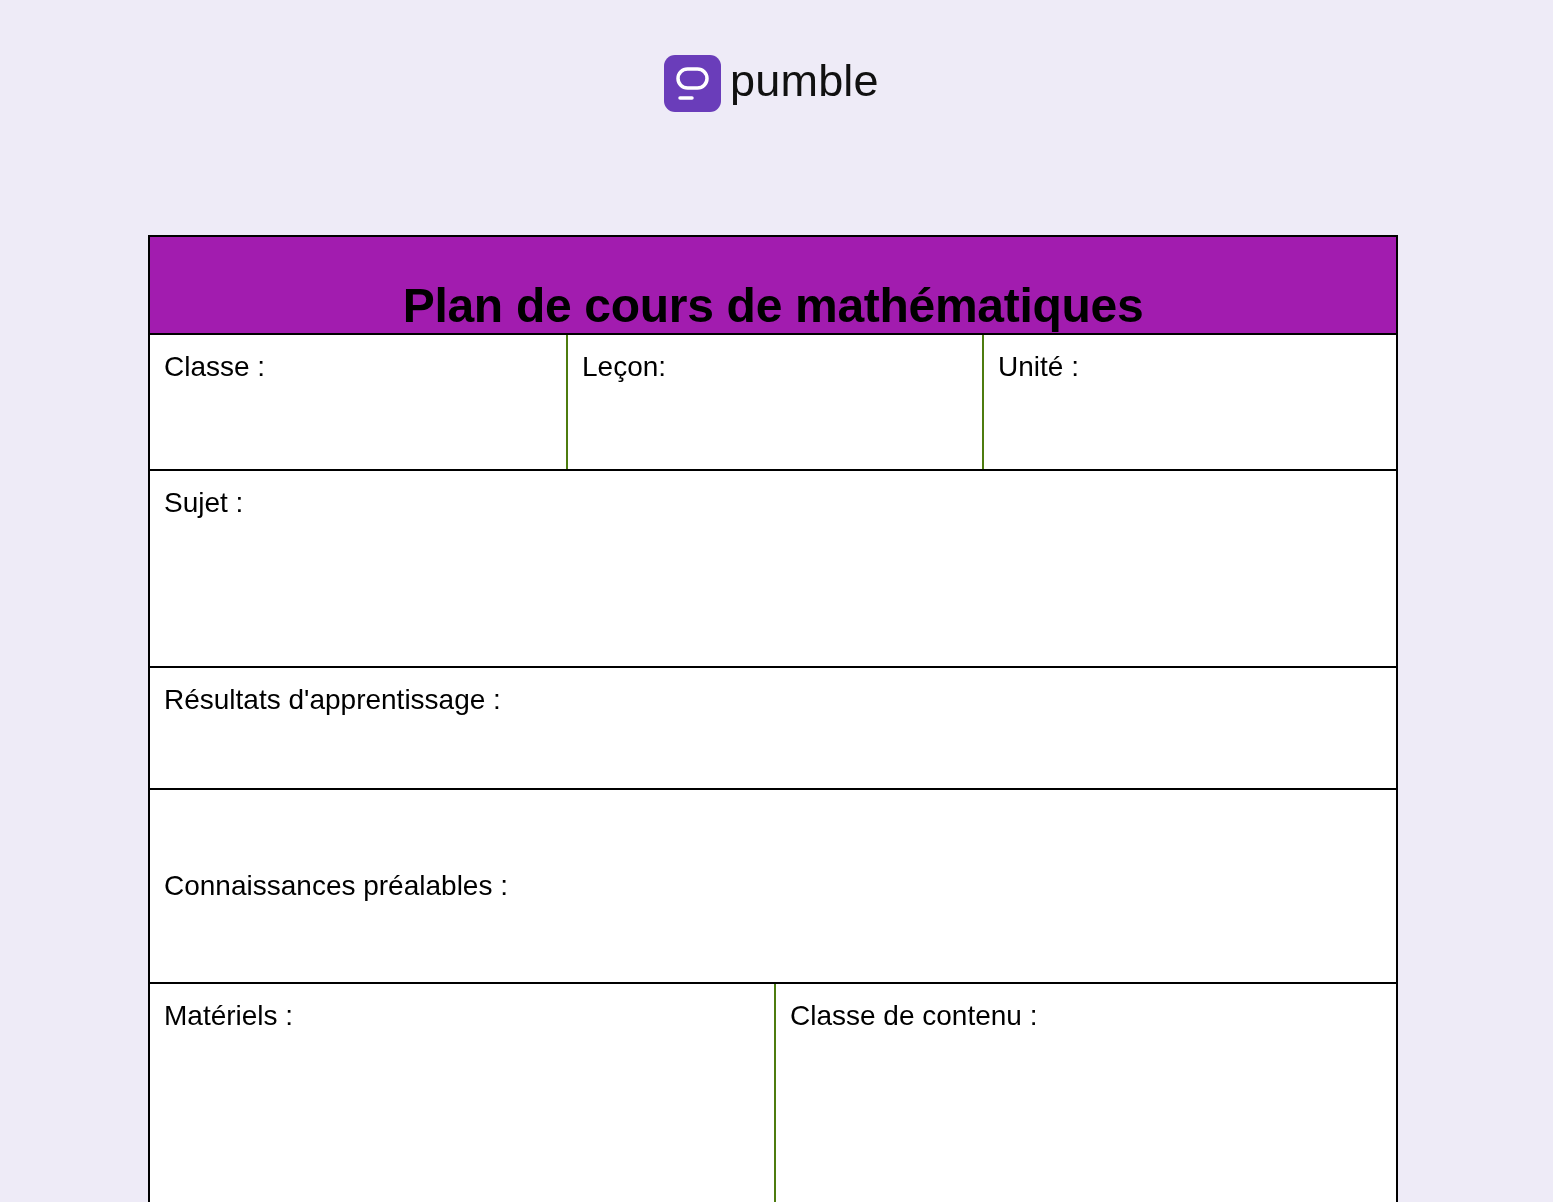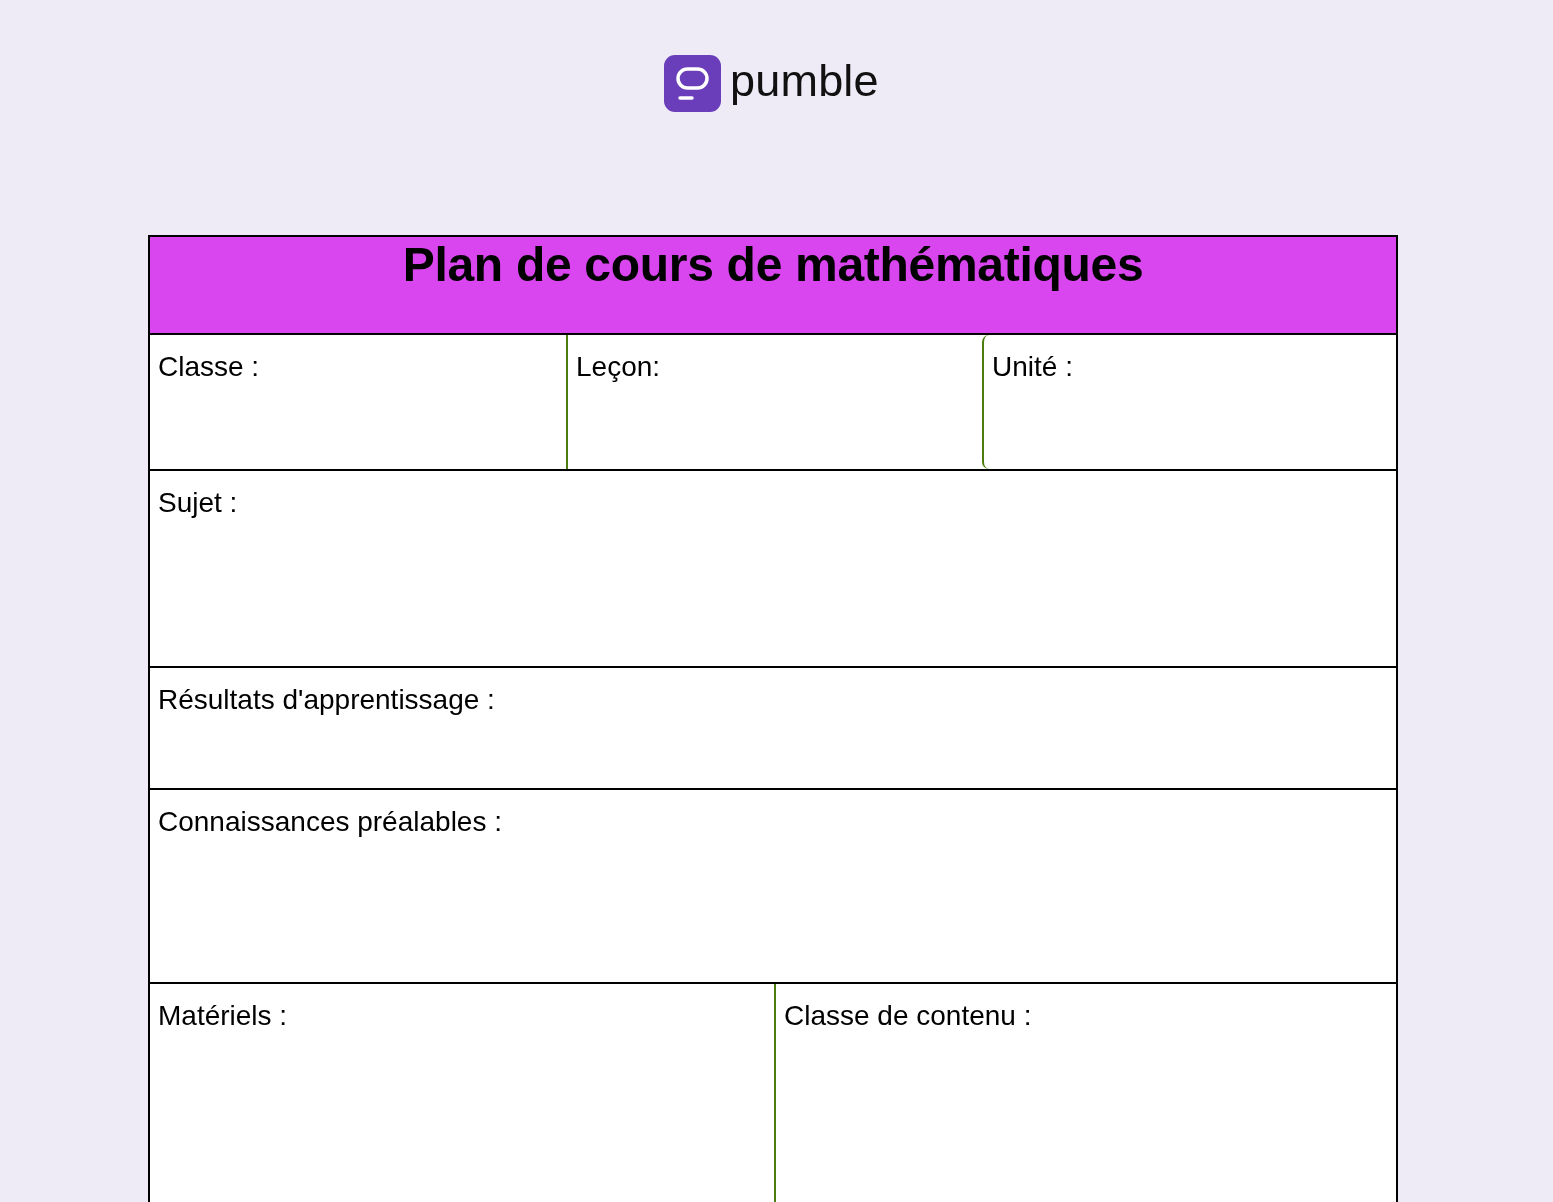--- a/index.html
+++ b/index.html
@@ -55,45 +55,45 @@
       box-sizing: border-box;
       background: #fff;
       height: 1000px;
     }
     .row {
       display: flex;
       border-bottom: 2px solid #000;
       box-sizing: border-box;
     }
     .row.header {
-      background: #d946ef;
+      background: #a21caf;
       height: 98px;
-      align-items: flex-start;
+      align-items: flex-end;
       justify-content: center;
     }
     .title {
       font-size: 48px;
       font-weight: 700;
       letter-spacing: -0.3px;
     }
     .cell {
       box-sizing: border-box;
-      padding: 16px 8px;
+      padding: 16px 14px;
       font-size: 28px;
       line-height: 1.15;
     }
     .cell + .cell {
       border-left: 2px solid #4d7c0f;
     }
     .row-meta { height: 136px; }
     .row-meta .cell { width: 416px; }
-    .row-meta .cell:last-child { flex: 1; border-radius: 7px; }
+    .row-meta .cell:last-child { flex: 1; }
     .row-subject { height: 197px; }
     .row-outcomes { height: 122px; }
-    .row-prior { height: 194px; }
+    .row-prior { height: 194px; align-items: center; }
     .row-bottom { height: 300px; border-bottom: none; }
     .row-bottom .cell:first-child { width: 624px; }
     .row-bottom .cell:last-child { flex: 1; }
     .full { flex: 1; }
   </style>
 </head>
 <body>
 
 <div class="brand">
   <div class="brand-icon">

